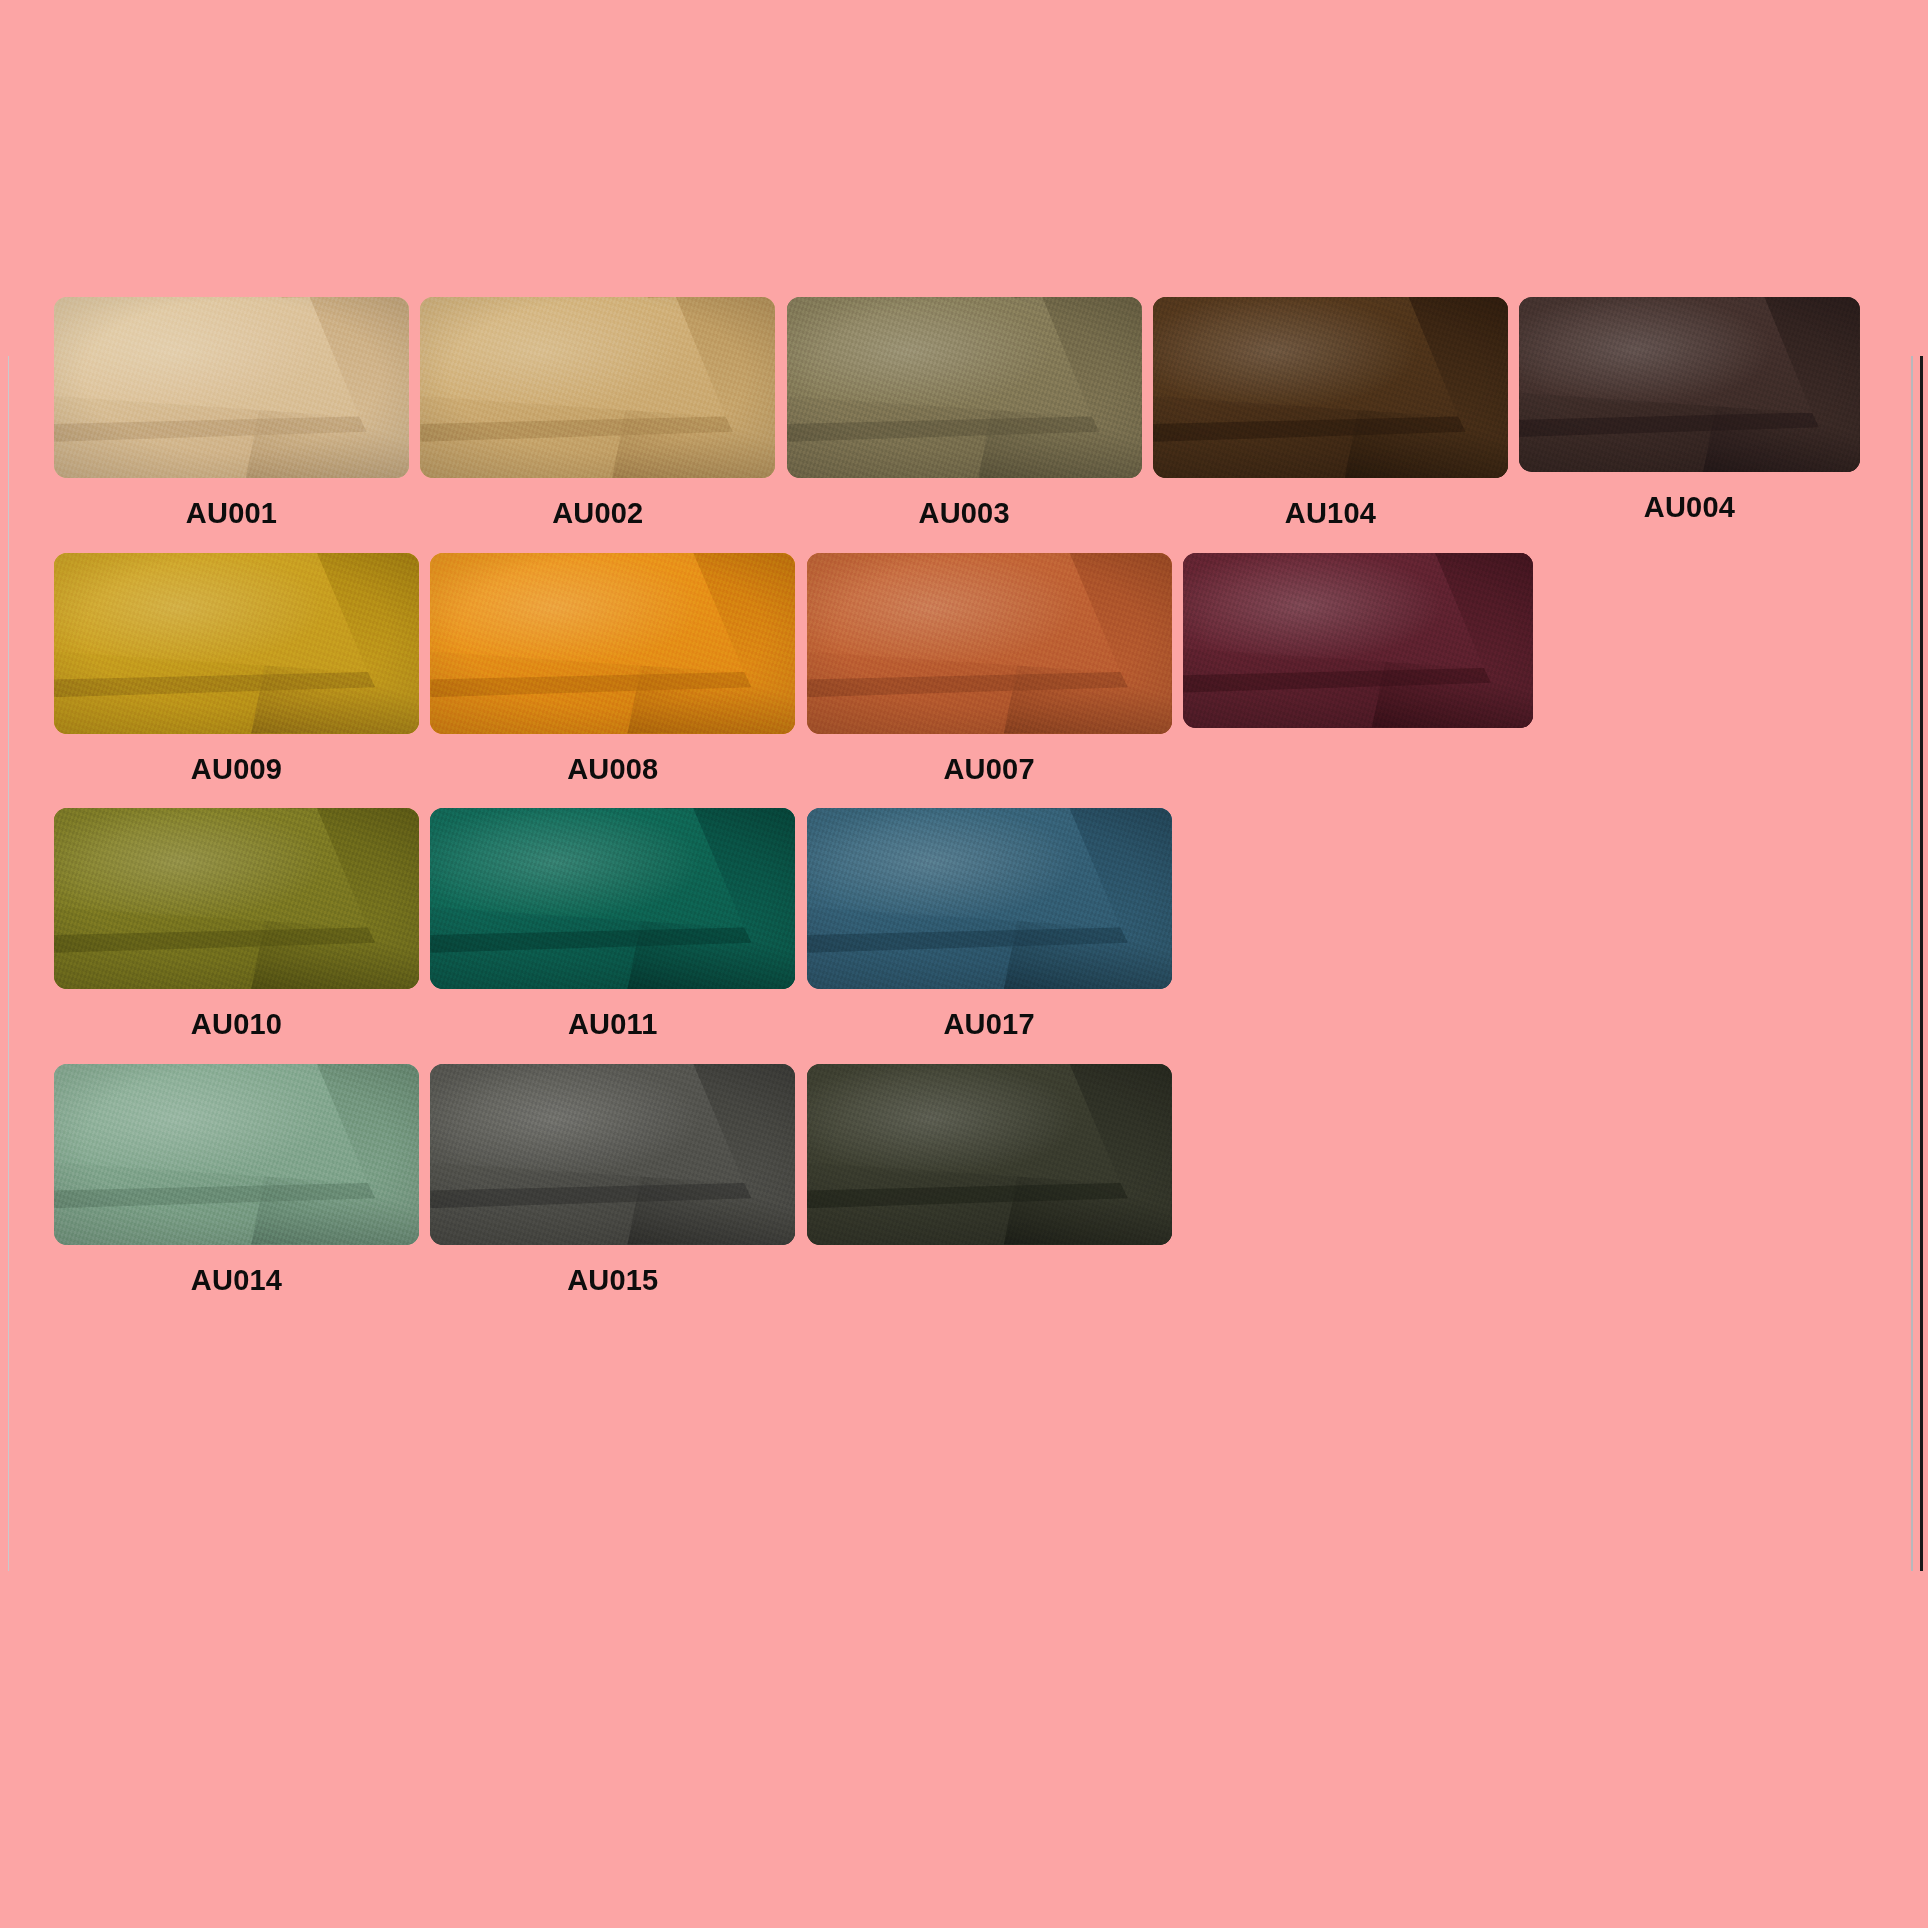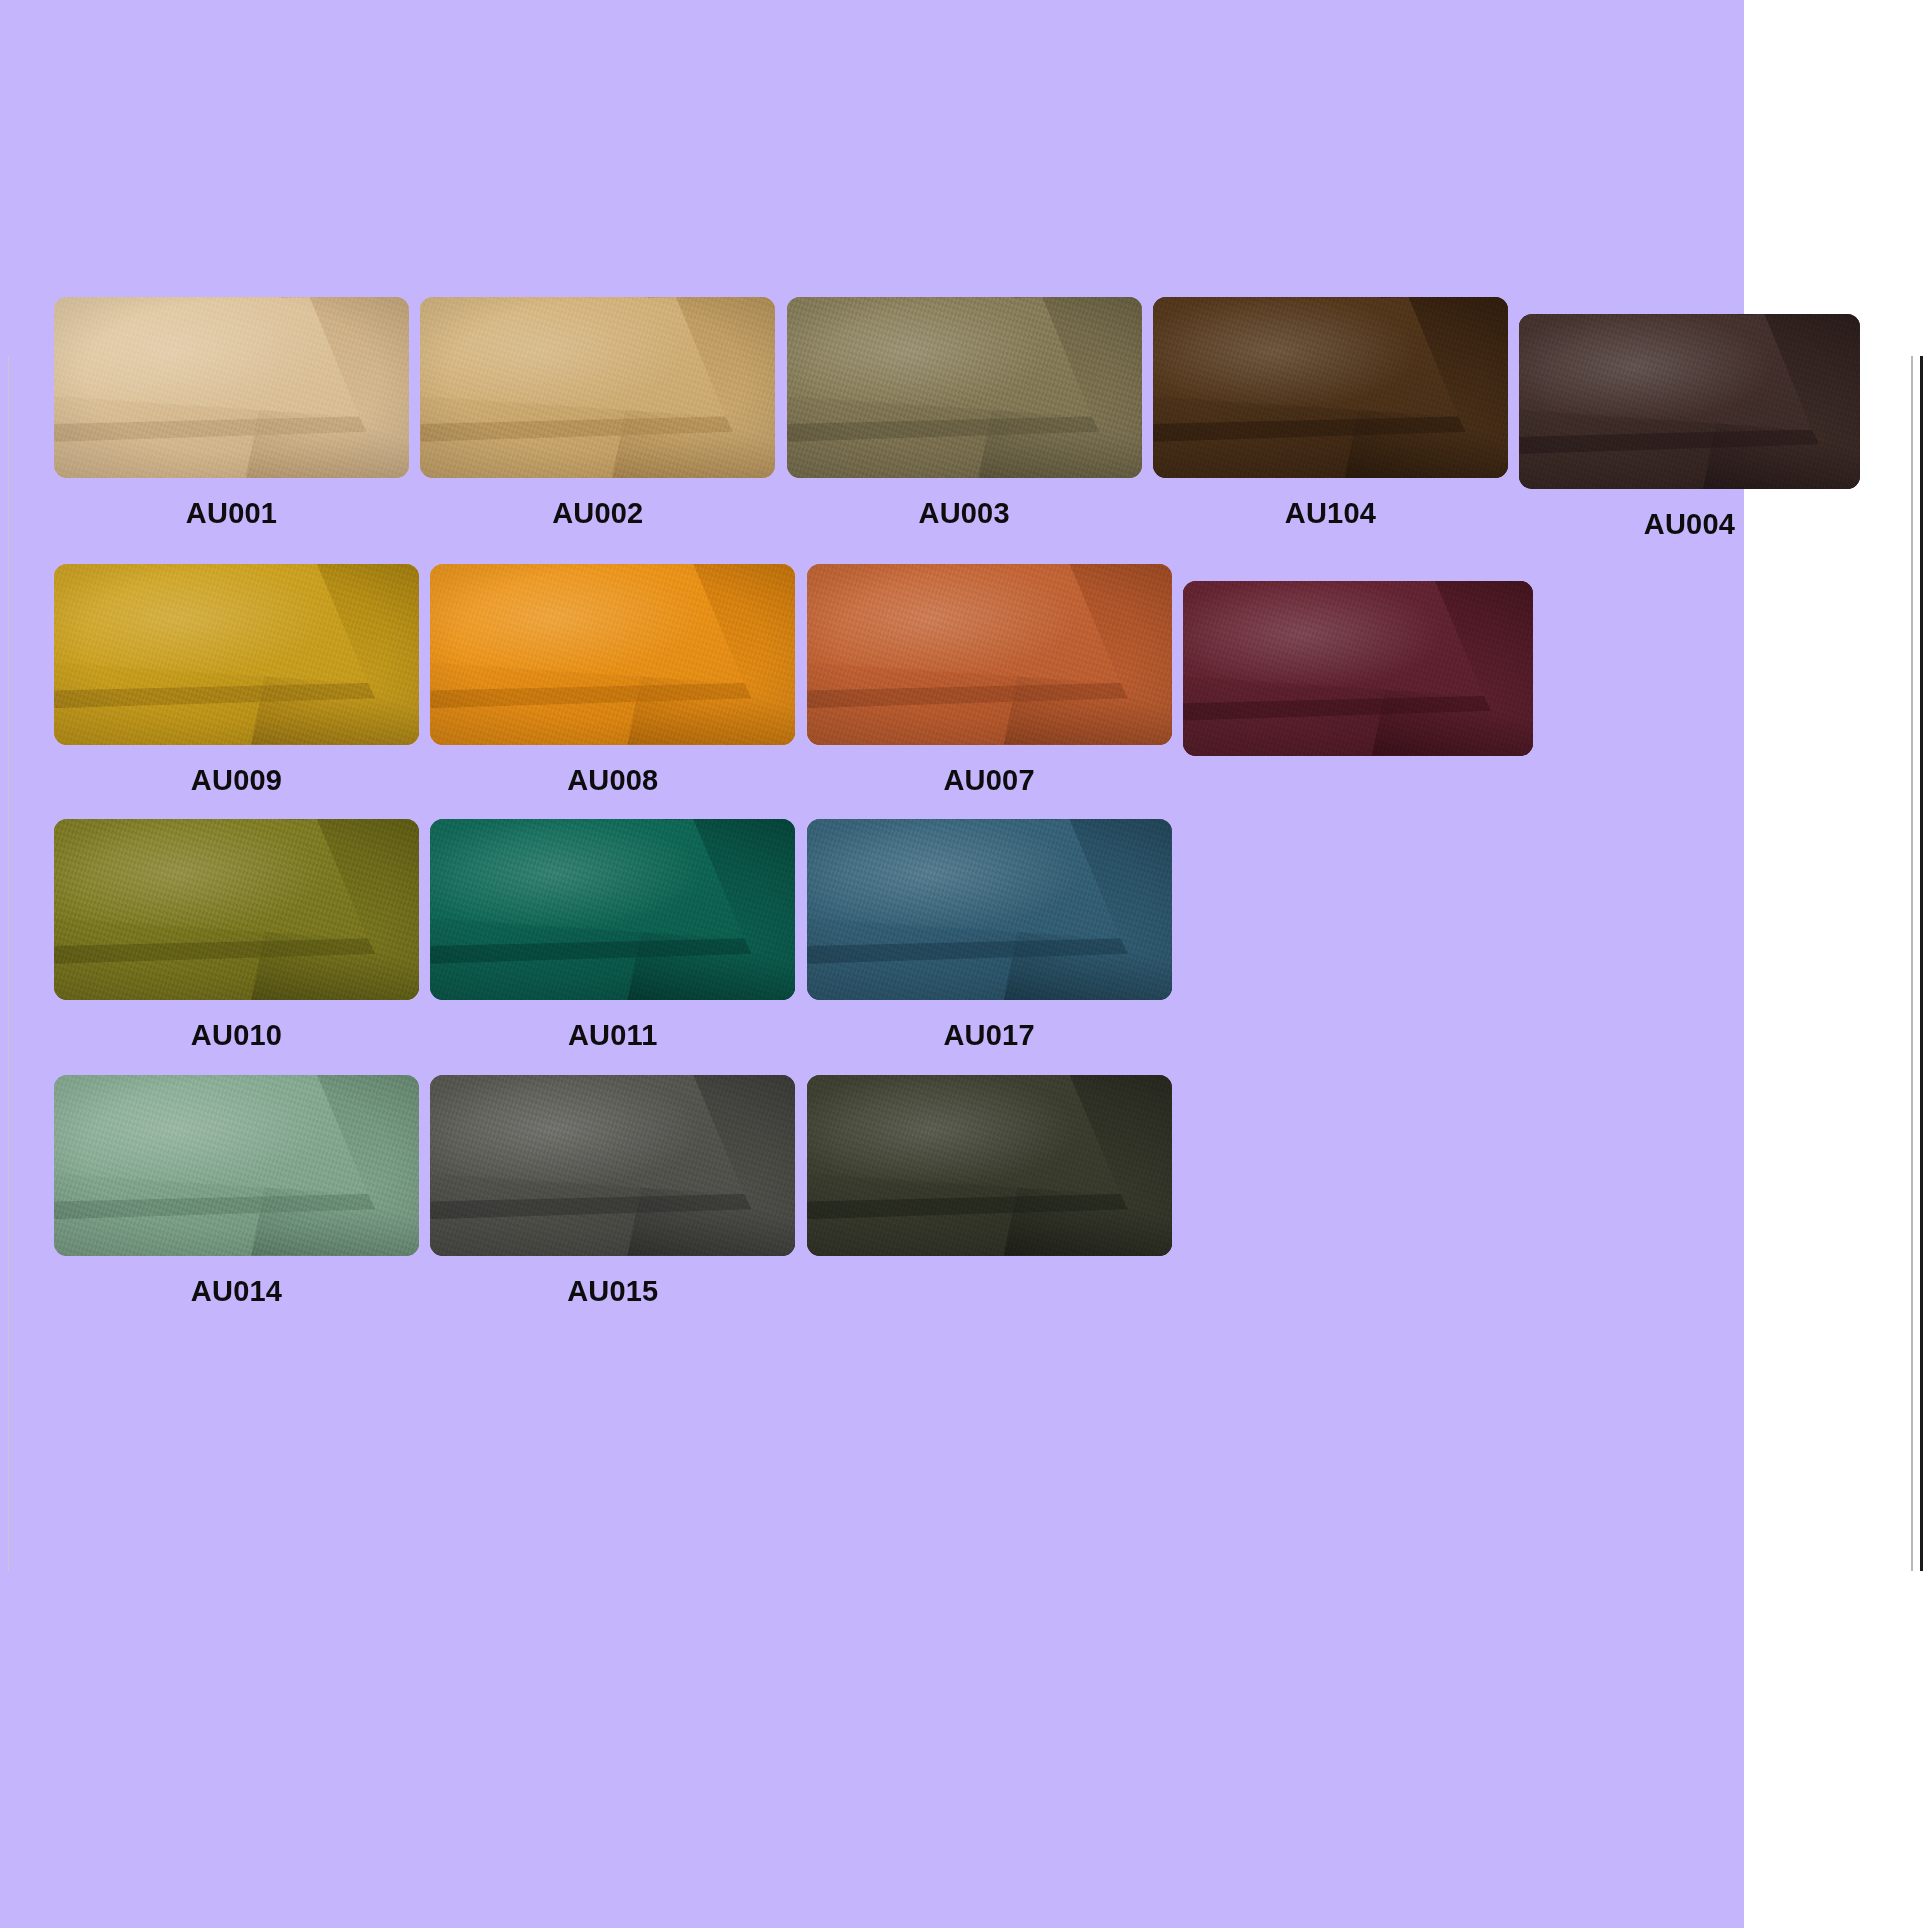--- a/index.html
+++ b/index.html
@@ -4,22 +4,22 @@
 <style>
   * { box-sizing: border-box; margin: 0; padding: 0; }
   html, body {
     width: 1928px; height: 1928px;
     background: #ffffff;
     font-family: "Liberation Sans", sans-serif;
     overflow: hidden;
   }
   #page {
     position: relative;
-    width: 1744px; height: 1928px;
-    background: #c4b5fd;
+    width: 1928px; height: 1928px;
+    background: #fca5a5;
   }
   .edge-rule {
     position: absolute;
     top: 356px;
     width: 1.9px;
     height: 1215px;
     background: #c9c9cd;
   }
   .edge-rule.left  { left: 7.5px; }
   .edge-rule.right { left: 1920px; width: 2.8px; background: #1a1a1a; }
@@ -33,21 +33,21 @@
   }
   .row {
     display: flex;
     align-items: flex-start;
     margin-bottom: 7.5px;
   }
   .cell {
     margin-right: 11.3px;
   }
   .cell.c0, .cell.c1, .cell.c2, .cell.c3 { width: 365px; }
-  .cell.c4 { width: 350px; margin-top: 17px; }
+  .cell.c4 { width: 350px; }
 
   .swatch {
     position: relative;
     width: 100%;
     height: 181px;
     border-radius: 13px;
     overflow: hidden;
     background: #888;
   }
   .cell.c4 .swatch { height: 175px; }

